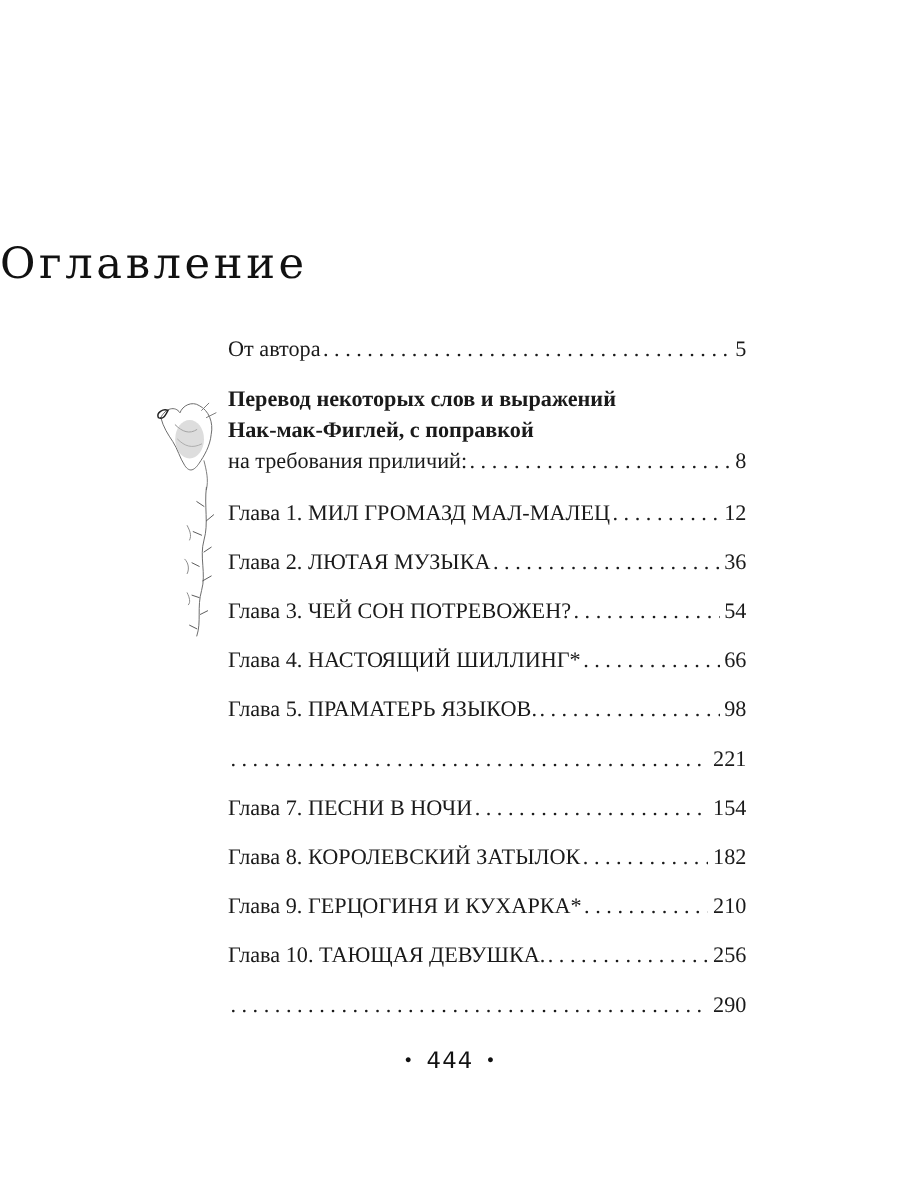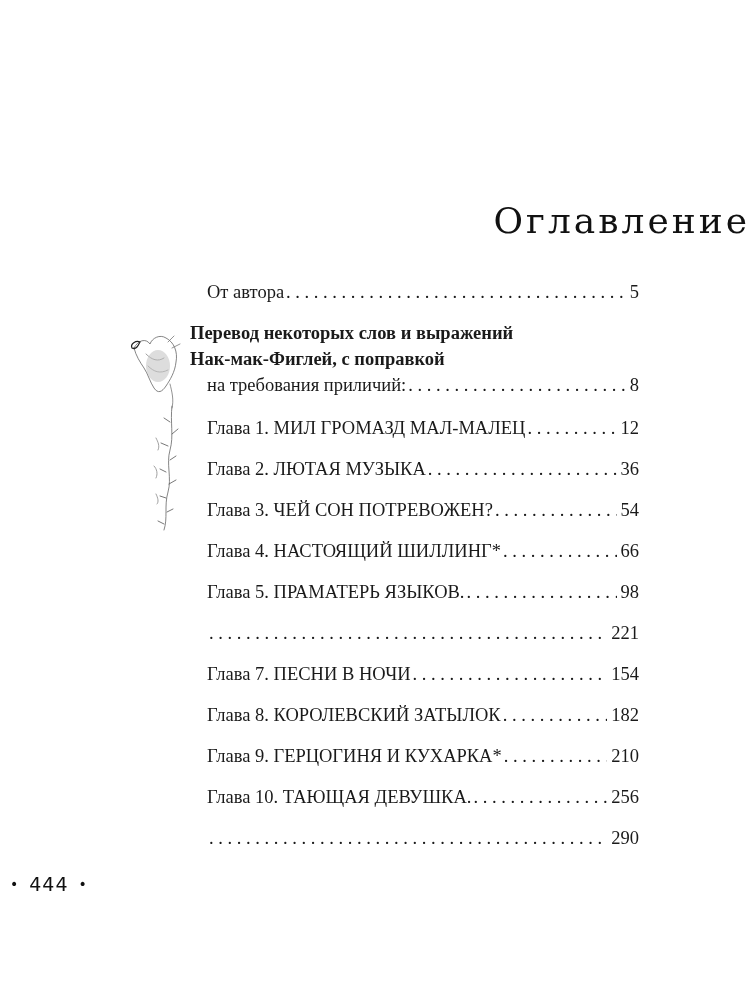--- a/index.html
+++ b/index.html
@@ -1,30 +1,30 @@
 <!DOCTYPE html>
 <html><head>
 <meta charset="utf-8">
 <style>
   html, body { margin: 0; padding: 0; background: #ffffff; }
   body { width: 750px; height: 1000px; position: relative; overflow: hidden; color: #1a1a1a; }
   .title {
-    position: absolute; left: 0; width: 750px; top: 200px; text-align: right;
+    position: absolute; left: 0; width: 750px; top: 200px; text-align: left;
     font-family: "DejaVu Serif", serif; font-size: 36px; letter-spacing: 3px; color: #111;
   }
   .toc { position: absolute; left: 190px; width: 432px; top: 282px;
     font-family: "Liberation Serif", serif; font-size: 18.5px; color: #1a1a1a; }
-  .row { position: absolute; left: 17px; width: 432px; height: 26px; display: flex; align-items: baseline; white-space: nowrap; }
+  .row { position: absolute; left: 0; width: 432px; height: 26px; display: flex; align-items: baseline; white-space: nowrap; }
   .row .label { flex: 0 0 auto; }
   .row .leader { flex: 1 1 auto; overflow: hidden; margin: 0 4px 0 2px; letter-spacing: 3.2px; }
   .row .leader::before { content: ". . . . . . . . . . . . . . . . . . . . . . . . . . . . . . . . . . . . . . . . . . . . . . . . . . . . . . . . . . . . . . . . . . . . . . . . . ."; letter-spacing: 0; }
   .row .page { flex: 0 0 auto; }
   .line { position: absolute; left: 0; height: 26px; white-space: nowrap; font-weight: bold; }
   .illustration { position: absolute; left: 126px; top: 326px; width: 64px; height: 210px; }
-  .folio { position: absolute; left: 0; width: 750px; top: 873px; text-align: left;
+  .folio { position: absolute; left: 0; width: 750px; top: 873px; text-align: center;
     font-family: "DejaVu Sans", sans-serif; font-size: 19px; color: #111; letter-spacing: 1px; }
   .folio .dot { font-size: 14px; margin: 0 10px; position: relative; top: -2px; }
 </style>
 </head>
 <body>
 
 <div class="title">Оглавление</div>
 
 <svg class="illustration" viewBox="0 0 64 210" xmlns="http://www.w3.org/2000/svg">
   <g fill="none" stroke="#555" stroke-width="0.8" stroke-linecap="round">

